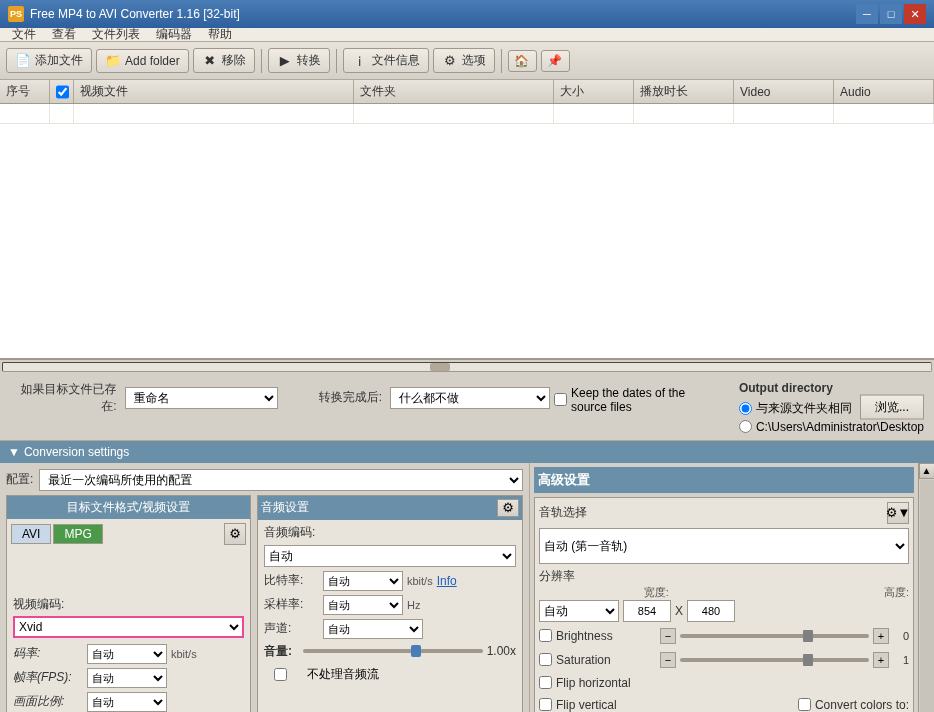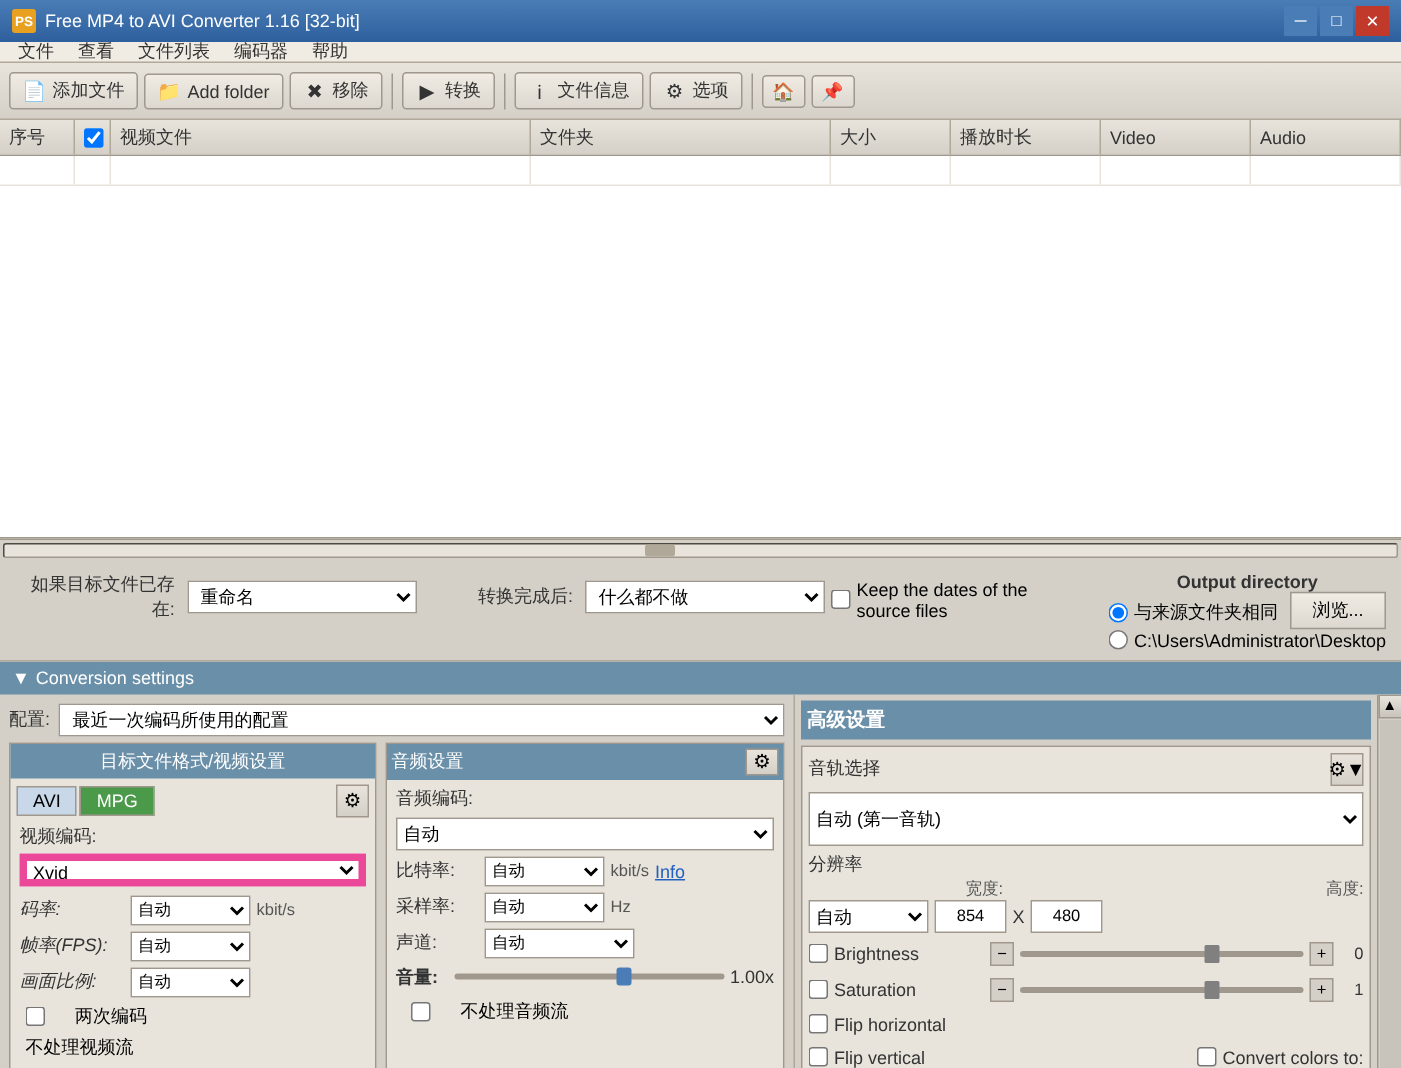--- a/index.html
+++ b/index.html
@@ -305,26 +305,27 @@
       justify-content: center;
       font-size: 13px;
       margin-left: auto;
     }
 
     .video-codec-row {
       padding: 4px 6px;
       display: flex;
       flex-direction: column;
       gap: 3px;
+      margin-top: 47px;
     }
     .codec-label { font-size: 12px; color: #333; }
     .codec-select {
       width: 100%;
       height: 22px;
-      border: 5px solid #ec4899;
+      border: 2px solid #ec4899;
       background: white;
       font-size: 12px;
     }
     .codec-field-row {
       display: flex;
       align-items: center;
       gap: 4px;
       padding: 2px 6px;
     }
     .codec-field-label { font-size: 12px; color: #333; min-width: 70px; font-style: italic; }
@@ -577,21 +578,20 @@
     .output-radio-group {
       display: flex;
       flex-direction: column;
       gap: 3px;
     }
     .output-dir-label {
       font-size: 12px;
       color: #333;
       font-weight: bold;
       margin-bottom: 2px;
-      text-align: center;
     }
     .radio-row {
       display: flex;
       align-items: center;
       gap: 4px;
       font-size: 12px;
     }
 
     .left-settings {
       display: flex;

